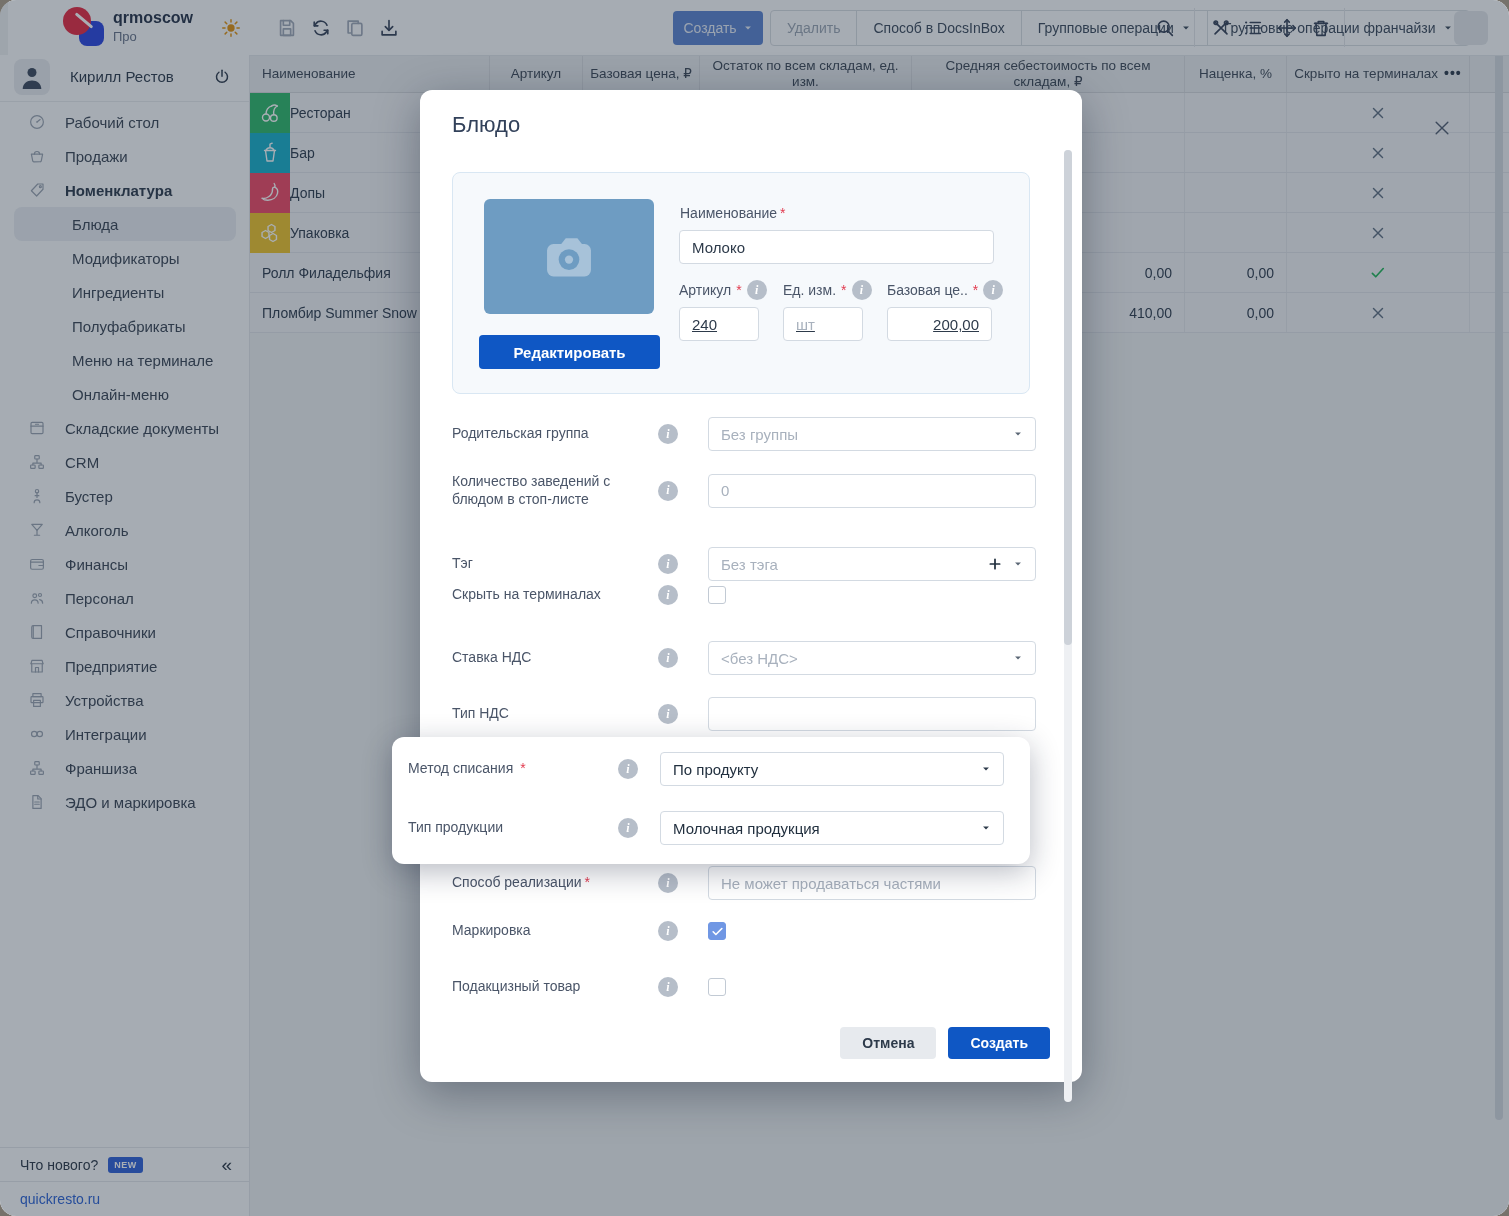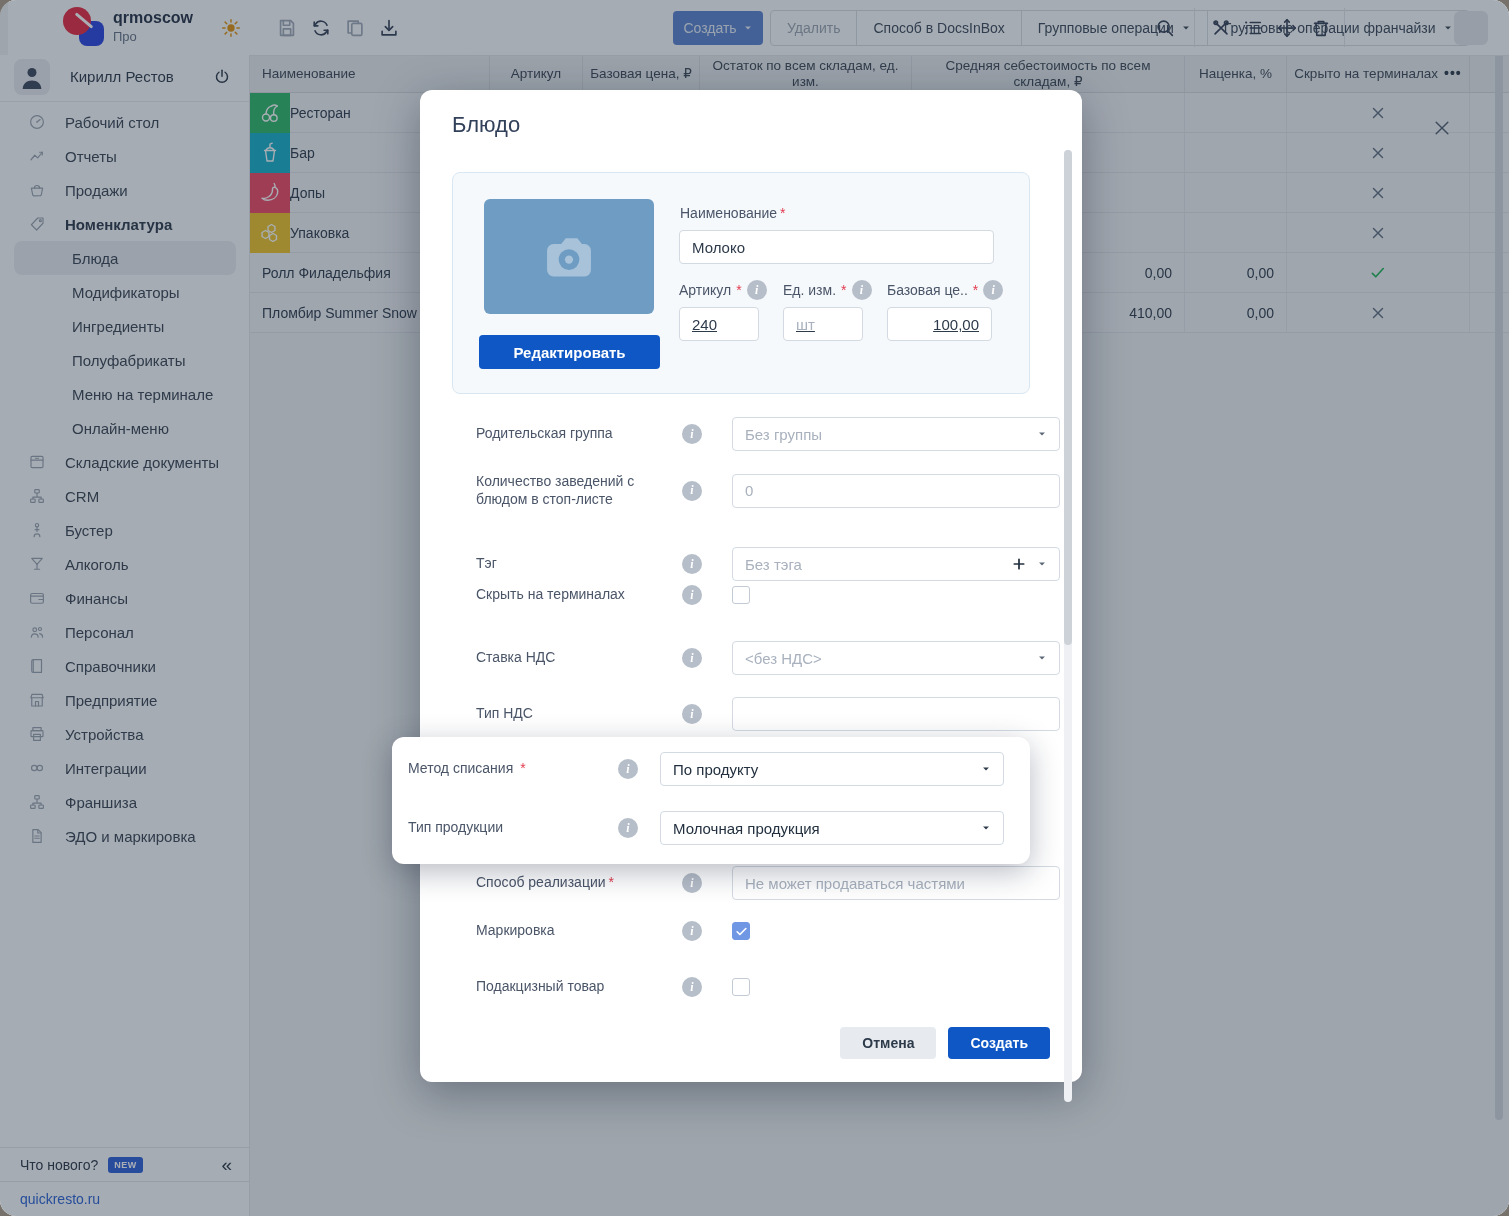--- a/index.html
+++ b/index.html
@@ -72,21 +72,21 @@
   .edit-btn{position:absolute;left:26px;top:162px;width:181px;height:34px;background:#0f57c4;border-radius:4px;color:#fff;font-size:15px;font-weight:bold;display:flex;align-items:center;justify-content:center;cursor:pointer;}
   .f-label{font-size:14px;color:#4a5568;}
   .req{color:#e23b4f;margin-left:3px;}
   .info{display:inline-flex;width:20px;height:20px;background:#b6bec9;border-radius:50%;color:#fff;font-size:12px;font-weight:bold;align-items:center;justify-content:center;flex:none;font-family:"Liberation Serif","DejaVu Serif",serif;font-style:italic;}
   .inp{background:#fff;border:1px solid #d3dae2;border-radius:4px;height:34px;box-sizing:border-box;display:flex;align-items:center;padding:0 12px;font-size:15px;color:#2d3a4a;}
   .inp .ph,.dd .ph{color:#a8b1bd;}
   .name-label{position:absolute;left:227px;top:32px;}
   .name-input{position:absolute;left:226px;top:57px;width:315px;}
   .lbl2{position:absolute;top:107px;display:flex;align-items:center;gap:5px;}
   .in2{position:absolute;top:134px;text-decoration:underline;}
-  .m-row{position:absolute;left:32px;width:578px;display:flex;align-items:center;margin-left:24px;}
+  .m-row{position:absolute;left:32px;width:578px;display:flex;align-items:center;}
   .m-label{width:200px;flex:none;line-height:1.25;}
   .m-row .info{margin-left:6px;margin-right:30px;}
   .ctl{width:328px;flex:none;display:flex;align-items:center;position:relative;}
   .dd{background:#fff;border:1px solid #d3dae2;border-radius:4px;height:34px;box-sizing:border-box;display:flex;align-items:center;padding:0 12px;font-size:15px;color:#2d3a4a;width:100%;cursor:pointer;}
   .dd .chevd{margin-left:auto;color:#5b6775;}
   .dd .plus{margin-left:auto;margin-right:10px;color:#22303f;}
   .dd .plus + .chevd{margin-left:0;}
   .cb{width:18px;height:18px;border:1.5px solid #c2cad4;border-radius:3px;background:#fff;box-sizing:border-box;display:flex;align-items:center;justify-content:center;cursor:pointer;}
   .cb.checked{background:#7097e4;border-color:#7097e4;color:#fff;}
   .m-scroll-track{position:absolute;left:644px;top:60px;width:8px;height:952px;background:#eef0f3;border-radius:4px;}
@@ -251,29 +251,20 @@
               <circle cx="12" cy="12" r="8.5"></circle>
               <path d="M12 12l4.2-3.2"></path>
               <circle cx="12" cy="12" r="1" fill="currentColor" stroke="none"></circle>
             </svg>
           </span>
           <span class="nlabel">Рабочий стол</span>
         </div>
         <div class="nav-item">
           <span class="nico">
             <svg viewBox="0 0 24 24" width="100%" height="100%" fill="none" stroke="currentColor" stroke-width="1.6" stroke-linecap="round" stroke-linejoin="round">
-              <path d="M4 17l5-6 4 3.5L19 7"></path>
-              <path d="M15.5 7H19v3.5"></path>
-            </svg>
-          </span>
-          <span class="nlabel">Отчеты</span>
-        </div>
-        <div class="nav-item">
-          <span class="nico">
-            <svg viewBox="0 0 24 24" width="100%" height="100%" fill="none" stroke="currentColor" stroke-width="1.6" stroke-linecap="round" stroke-linejoin="round">
               <path d="M4.5 9.5h15l-1.8 9a1.5 1.5 0 0 1-1.5 1.2H7.8a1.5 1.5 0 0 1-1.5-1.2z"></path>
               <path d="M8.5 9.5a3.5 3.5 0 0 1 7 0"></path>
             </svg>
           </span>
           <span class="nlabel">Продажи</span>
         </div>
         <div class="nav-item bold">
           <span class="nico">
             <svg viewBox="0 0 24 24" width="100%" height="100%" fill="none" stroke="currentColor" stroke-width="1.6" stroke-linecap="round" stroke-linejoin="round">
               <path d="M13 4h7v7L11.5 20 4.5 13z"></path>
@@ -661,21 +652,21 @@
           <span class="req" style="margin-left:0">*</span>
         <span class="info">i</span>
       </div>
       <div class="inp in2" style="left:226px;width:80px">
         <span>240</span>
       </div>
       <div class="inp in2" style="left:330px;width:80px">
         <span class="ph">шт</span>
       </div>
       <div class="inp in2" style="left:434px;width:105px;justify-content:flex-end">
-        <span>100,00</span>
+        <span>200,00</span>
       </div>
     </div>
 
     <div class="m-row" style="top:327px">
       <span class="m-label f-label">Родительская группа</span>
       <span class="info">i</span>
       <div class="ctl">
           <div class="dd">
         <span class="ph">Без группы</span>
         <span class="chevd chev">

